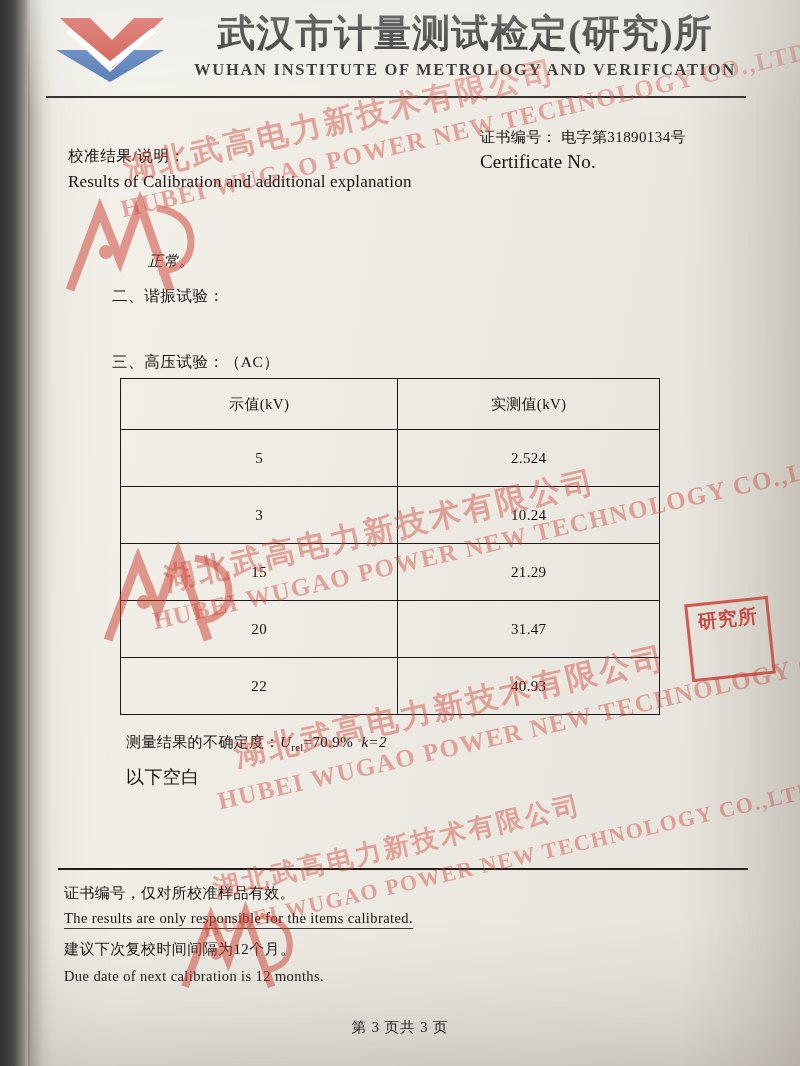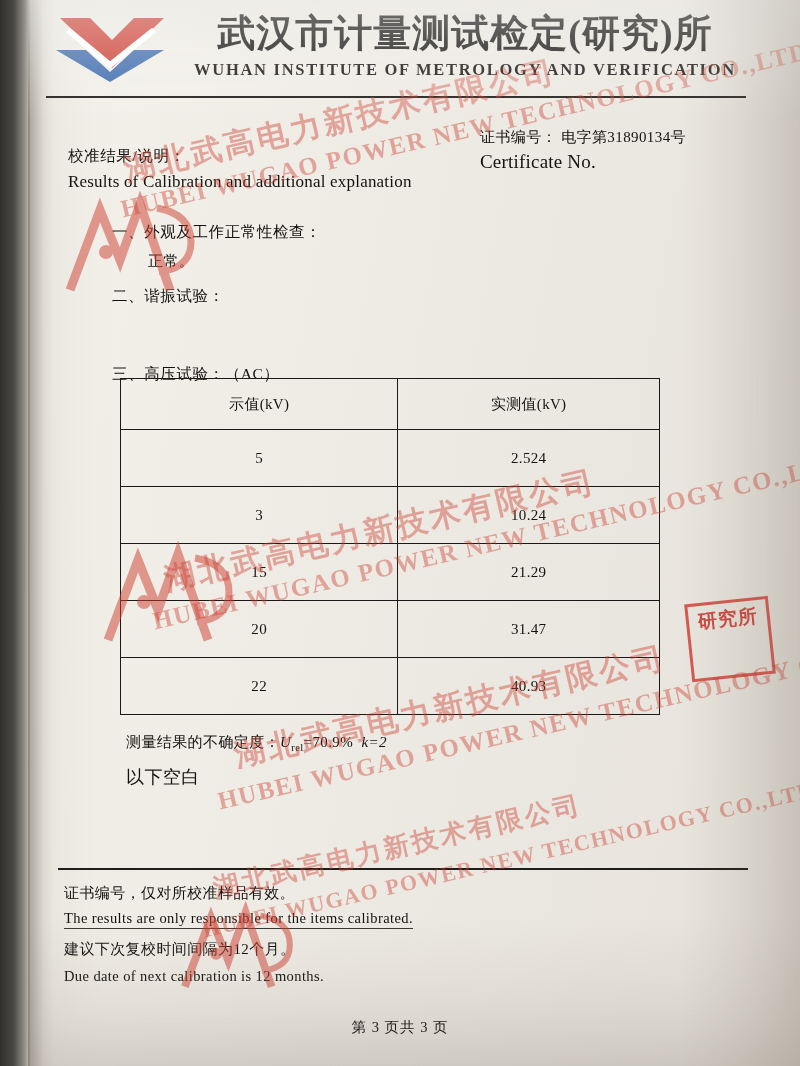--- a/index.html
+++ b/index.html
@@ -123,26 +123,27 @@
     position: absolute;
     font-size: 15.5px;
     letter-spacing: 0.6px;
     white-space: nowrap;
   }
   .item-body {
     position: absolute;
     font-size: 15px;
     letter-spacing: 0.4px;
     white-space: nowrap;
+    font-style: italic;
   }
   .i1t { left: 112px; top: 222px; }
   .i1b { left: 148px; top: 252px; }
   .i2t { left: 112px; top: 286px; }
   .i2b { left: 148px; top: 315px; }
-  .i3t { left: 112px; top: 364px; }
+  .i3t { left: 112px; top: 352px; }
 
   
   .tbl {
     position: absolute;
     left: 120px;
     top: 378px;
     width: 540px;
     border-collapse: collapse;
     background: transparent;
   }
@@ -300,23 +301,20 @@
     <div class="cert-line1">
       <span>证书编号：</span>
       <span>电字第31890134号</span>
     </div>
     <div class="cert-line2">Certificate No.</div>
   </div>
 
   <div class="results-head">校准结果/说明：</div>
   <div class="results-head-en">Results of Calibration and additional explanation</div>
 
-  <div class="item-title i1t">
-    <span>一、</span><span>外观及工作正常性检查：</span>
-  </div>
   <div class="item-body i1b">正常。</div>
 
   <div class="item-title i2t">
     <span>二、</span><span>谐振试验：</span>
   </div>
 
   <div class="item-title i3t">
     <span>三、</span><span>高压试验：（AC）</span>
   </div>
 

